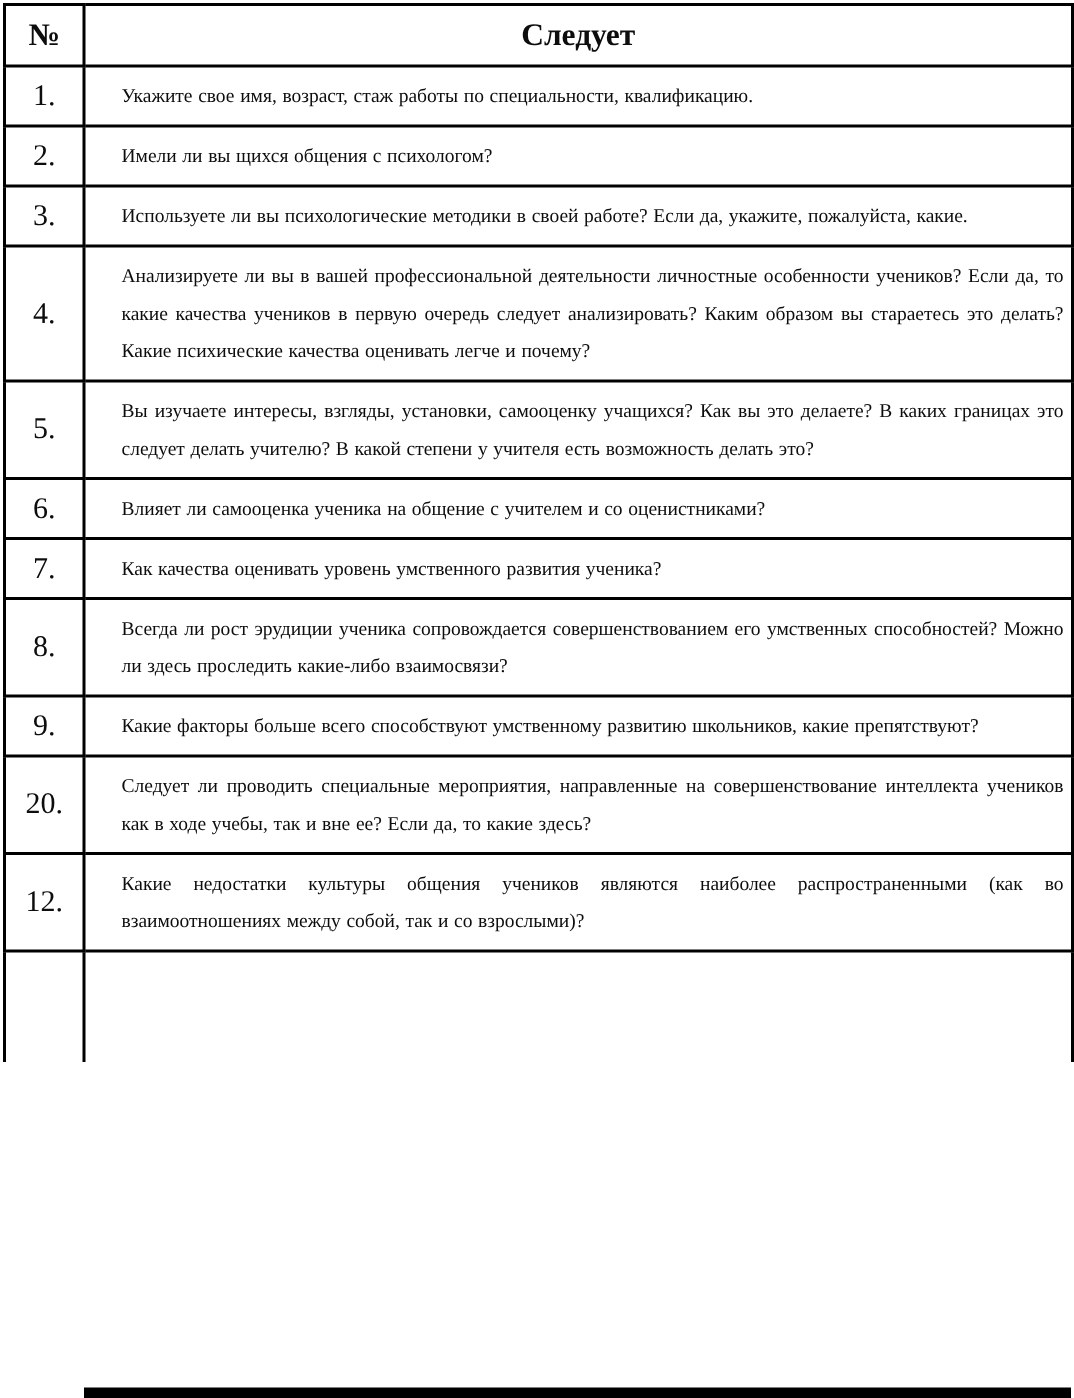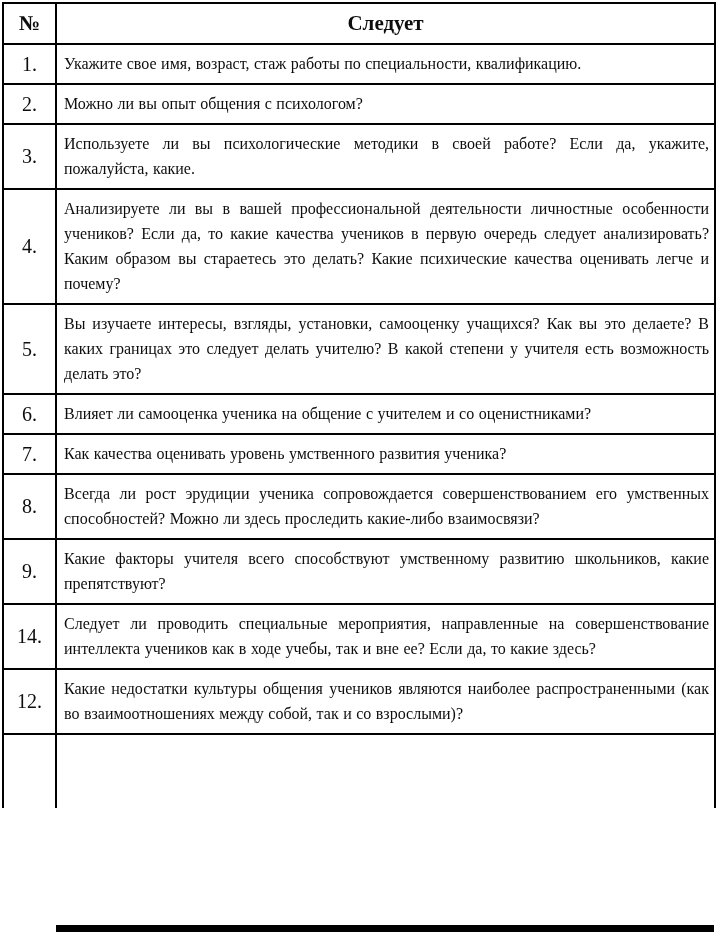--- a/index.html
+++ b/index.html
@@ -42,25 +42,25 @@
     line-height: 25px;
   }
   td.num-cell {
     text-align: center;
     vertical-align: middle;
     font-size: 20px;
     line-height: 25px;
     padding: 0 2px;
   }
   td.text-cell {
-    font-size: 16px;
+    font-size: 13px;
     line-height: 25px;
     text-align: justify;
     vertical-align: middle;
-    padding: 6px 5px 7px 7px;
+    padding: 6px 5px 7px 24px;
     hyphens: manual;
     -webkit-hyphens: manual;
     word-spacing: 0.5px;
   }
   tr.cutoff-row td {
     height: 60px;          
     border-bottom: none;
   }
   .cutoff-bar {
     position: absolute;
@@ -88,21 +88,21 @@
       </tr>
     </thead>
     <tbody id="rows-body">
   <tr>
     <td class="num-cell">1.</td>
     <td class="text-cell">Укажите свое имя, возраст, стаж работы по специальности, ква­лификацию.</td>
   </tr>
 
   <tr>
     <td class="num-cell">2.</td>
-    <td class="text-cell">Можно ли вы опыт общения с психологом?</td>
+    <td class="text-cell">Имели ли вы щихся общения с психологом?</td>
   </tr>
 
   <tr>
     <td class="num-cell">3.</td>
     <td class="text-cell">Используете ли вы психологические методики в своей работе? Если да, укажите, пожалуйста, какие.</td>
   </tr>
 
   <tr>
     <td class="num-cell">4.</td>
     <td class="text-cell">Анализируете ли вы в вашей профессиональной деятельности личностные особенности учеников? Если да, то какие качества учеников в первую очередь следует анализировать? Каким обра­зом вы стараетесь это делать? Какие психические качества оцени­вать легче и почему?</td>
@@ -123,25 +123,25 @@
     <td class="text-cell">Как качества оценивать уровень умственного развития ученика?</td>
   </tr>
 
   <tr>
     <td class="num-cell">8.</td>
     <td class="text-cell">Всегда ли рост эрудиции ученика сопровождается совершенство­ванием его умственных способностей? Можно ли здесь просле­дить какие-либо взаимосвязи?</td>
   </tr>
 
   <tr>
     <td class="num-cell">9.</td>
-    <td class="text-cell">Какие факторы учителя всего способствуют умственному разви­тию школьников, какие препятствуют?</td>
+    <td class="text-cell">Какие факторы больше всего способствуют умственному разви­тию школьников, какие препятствуют?</td>
   </tr>
 
   <tr>
-    <td class="num-cell">14.</td>
+    <td class="num-cell">20.</td>
     <td class="text-cell">Следует ли проводить специальные мероприятия, направленные на совершенствование интеллекта учеников как в ходе учебы, так и вне ее? Если да, то какие здесь?</td>
   </tr>
 
   <tr>
     <td class="num-cell">12.</td>
     <td class="text-cell">Какие недостатки культуры общения учеников являются наибо­лее распространенными (как во взаимоотношениях между собой, так и со взрослыми)?</td>
   </tr>
 </tbody>
     <tbody>
       <tr class="cutoff-row">

